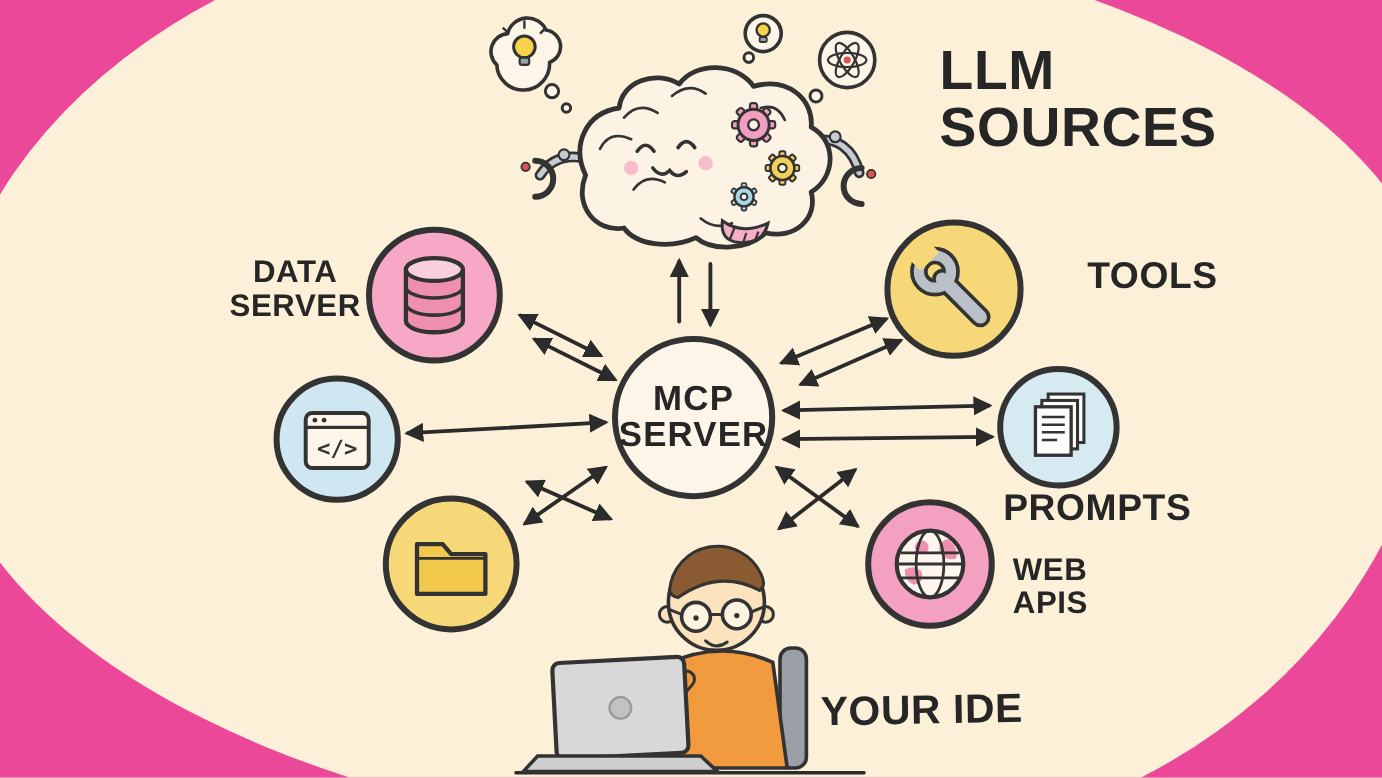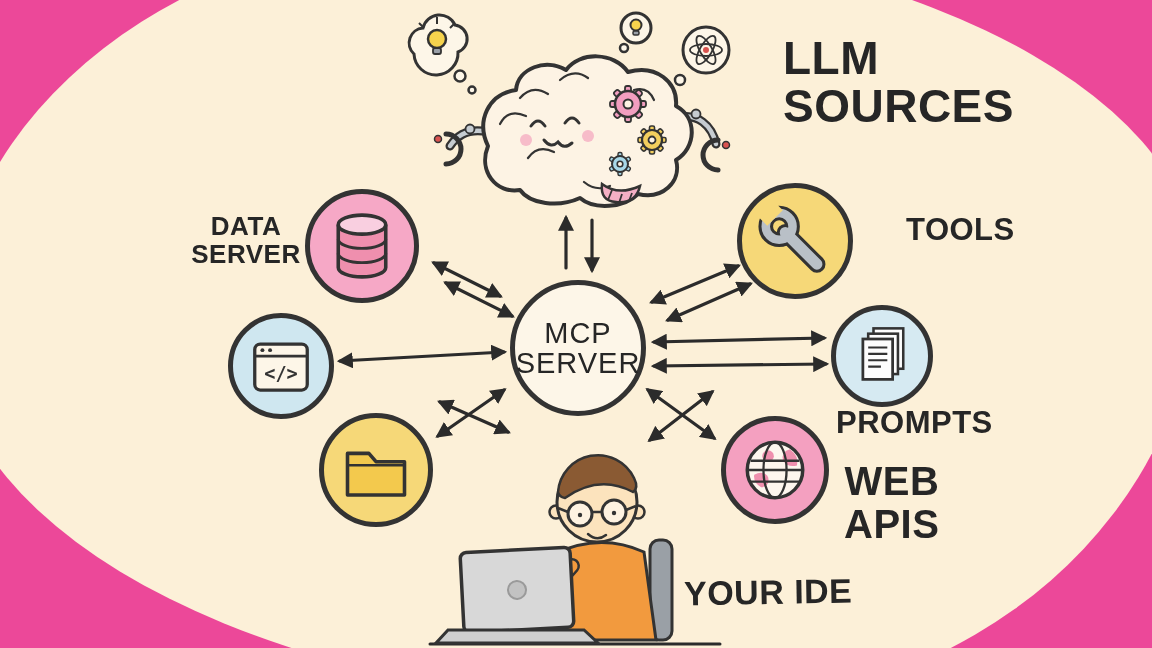--- a/index.html
+++ b/index.html
@@ -18,21 +18,21 @@
   }
   .lbl{
     position:absolute;font-weight:700;color:#262626;line-height:1.08;
     letter-spacing:0.5px;white-space:nowrap;
   }
   .lbl.center{text-align:center;}
   .mcp{
     position:absolute;left:510px;top:280px;width:136px;height:136px;border-radius:50%;
     border:5px solid #333;background:#fdf6e8;display:flex;flex-direction:column;
     align-items:center;justify-content:center;box-sizing:border-box;
-    font-weight:400;font-size:29px;line-height:1.05;letter-spacing:1px;
+    font-weight:700;font-size:29px;line-height:1.05;letter-spacing:1px;
   }
   .abs{position:absolute;}
 </style>
 </head>
 <body>
 
 <div class="canvas">
   <div class="paper"></div>
 
   <svg class="arrows" width="1152" height="648">
@@ -218,21 +218,21 @@
   <div class="node-circle" style="left:721px;top:416px;width:108px;height:108px;background:#f4a0c0;">
     <svg width="74" height="74" viewBox="0 0 64 64">
       <circle cx="32" cy="32" r="24" fill="#fdf6ee" stroke="#333" stroke-width="3"></circle>
       <path d="M45 14 q8 6 6 14 q-8 2 -12 -4 q-2 -8 6 -10 z" fill="#ef8fae"></path>
       <path d="M14 36 q8 -4 12 2 q2 8 -6 9 q-7 -4 -6 -11 z" fill="#ef8fae"></path>
       <circle cx="26" cy="20" r="5" fill="#ef8fae"></circle>
       <ellipse cx="32" cy="32" rx="10" ry="24" fill="none" stroke="#333" stroke-width="2"></ellipse>
       <path d="M11 24 h42 M8 32 h48 M11 42 h42" stroke="#333" stroke-width="2" fill="none"></path>
     </svg>
   </div>
-  <div class="lbl" style="left:844px;top:460px;font-size:40px;text-align:right;">
+  <div class="lbl" style="left:844px;top:460px;font-size:26px;">
     <div>WEB</div>
     <div>APIS</div>
   </div>
 
   <svg class="abs" style="left:420px;top:440px;" width="320" height="210" viewBox="0 0 320 210">
     <line x1="10" y1="204" x2="300" y2="204" stroke="#2b2b2b" stroke-width="3" stroke-linecap="round"></line>
     <rect x="230" y="100" width="22" height="100" rx="9" fill="#9aa0a6" stroke="#333" stroke-width="3"></rect>
     <path d="M134 114 q46 -22 90 -2 l12 88 h-110 z" fill="#f29a3e" stroke="#333" stroke-width="3"></path>
     <path d="M152 126 q-20 24 -38 36" fill="none" stroke="#333" stroke-width="16" stroke-linecap="round"></path>
     <path d="M152 126 q-20 24 -38 36" fill="none" stroke="#f29a3e" stroke-width="11" stroke-linecap="round"></path>

